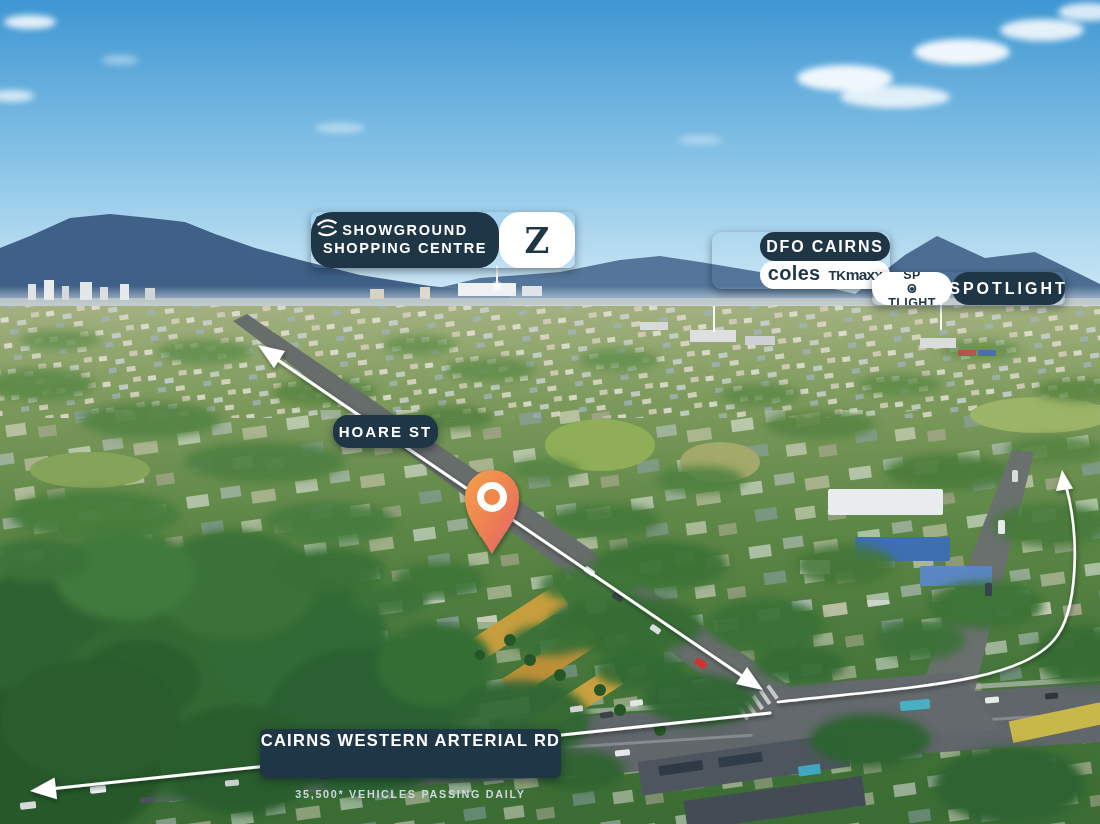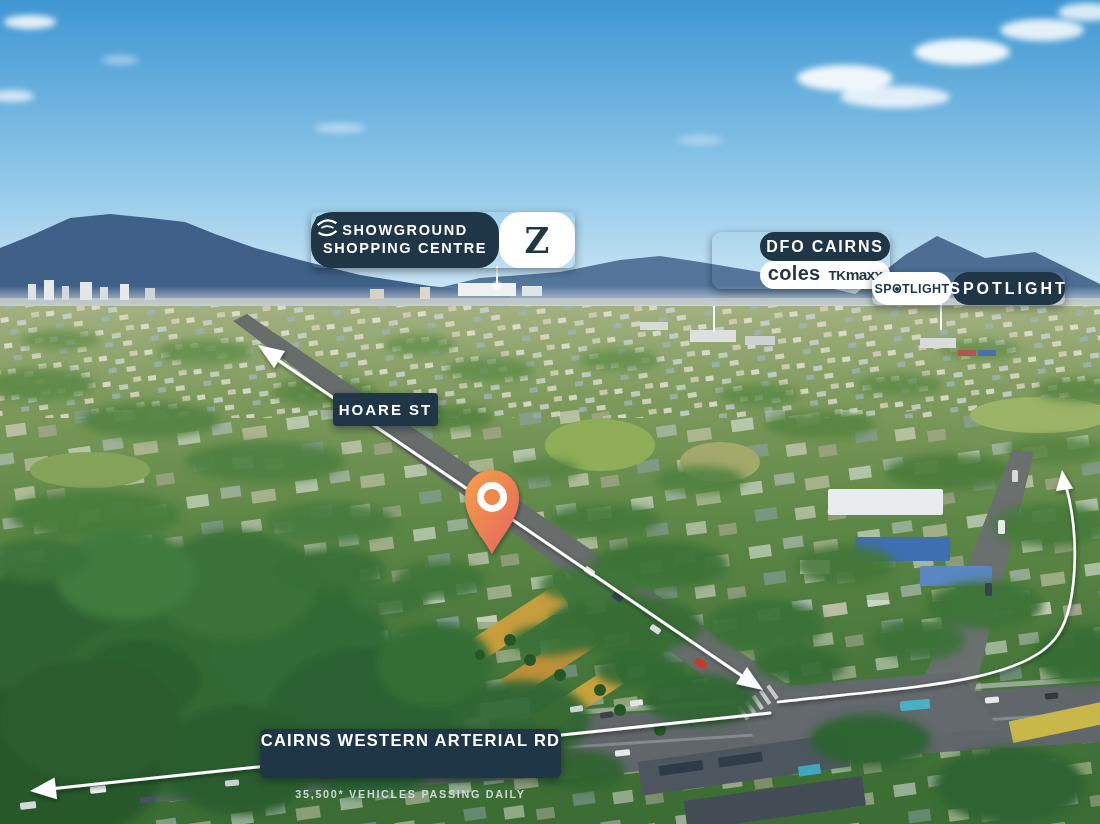--- a/index.html
+++ b/index.html
@@ -28,28 +28,28 @@
   .dfo{left:712px;top:232px;width:130px;height:57px;border-radius:9px;overflow:hidden;
        flex-direction:column;padding-left:48px;}
   .dfo .top{height:39px;font-weight:700;font-size:16px;letter-spacing:1.8px;}
   .dfo .bot{height:37px;gap:8px;}
   .coles{font-weight:700;font-size:20px;letter-spacing:.3px;transform:translateY(-2px);}
   .tkm{font-weight:800;font-size:13.5px;letter-spacing:-0.4px;}
   .tkm .maxx{font-size:15.5px;letter-spacing:-0.8px;}
 
   
   .spt{left:872px;top:272px;height:33px;border-radius:6px;overflow:hidden;}
-  .spt .logo{width:80px;font-weight:800;font-size:12.5px;letter-spacing:.4px;}
+  .spt .logo{width:80px;font-weight:800;font-size:12.5px;letter-spacing:.4px;flex-direction:column;}
   .spt .name{width:113px;font-weight:700;font-size:16px;letter-spacing:3px;}
   .sp-o{position:relative;display:inline-block;}
   .sp-o::after{content:"";position:absolute;left:50%;top:54%;width:4px;height:4px;
                margin:-2px 0 0 -2px;border-radius:50%;background:var(--navy,#1f3647);}
 
   
-  .hoare{left:333px;top:393px;width:105px;height:33px;border-radius:4px;
+  .hoare{left:333px;top:415px;width:105px;height:33px;border-radius:15px;
          font-weight:700;font-size:15px;letter-spacing:2px;}
 
   
   .art{left:260px;top:729px;width:301px;height:49px;border-radius:6px;
        flex-direction:column;line-height:1.3;}
   .art .l1{font-weight:700;font-size:16.5px;letter-spacing:1.3px;margin-top:24px;}
   .art .l2{font-weight:700;font-size:10.8px;letter-spacing:1.7px;color:#ccd7dd;margin-top:36px;}
 </style>
 </head>
 <body>

